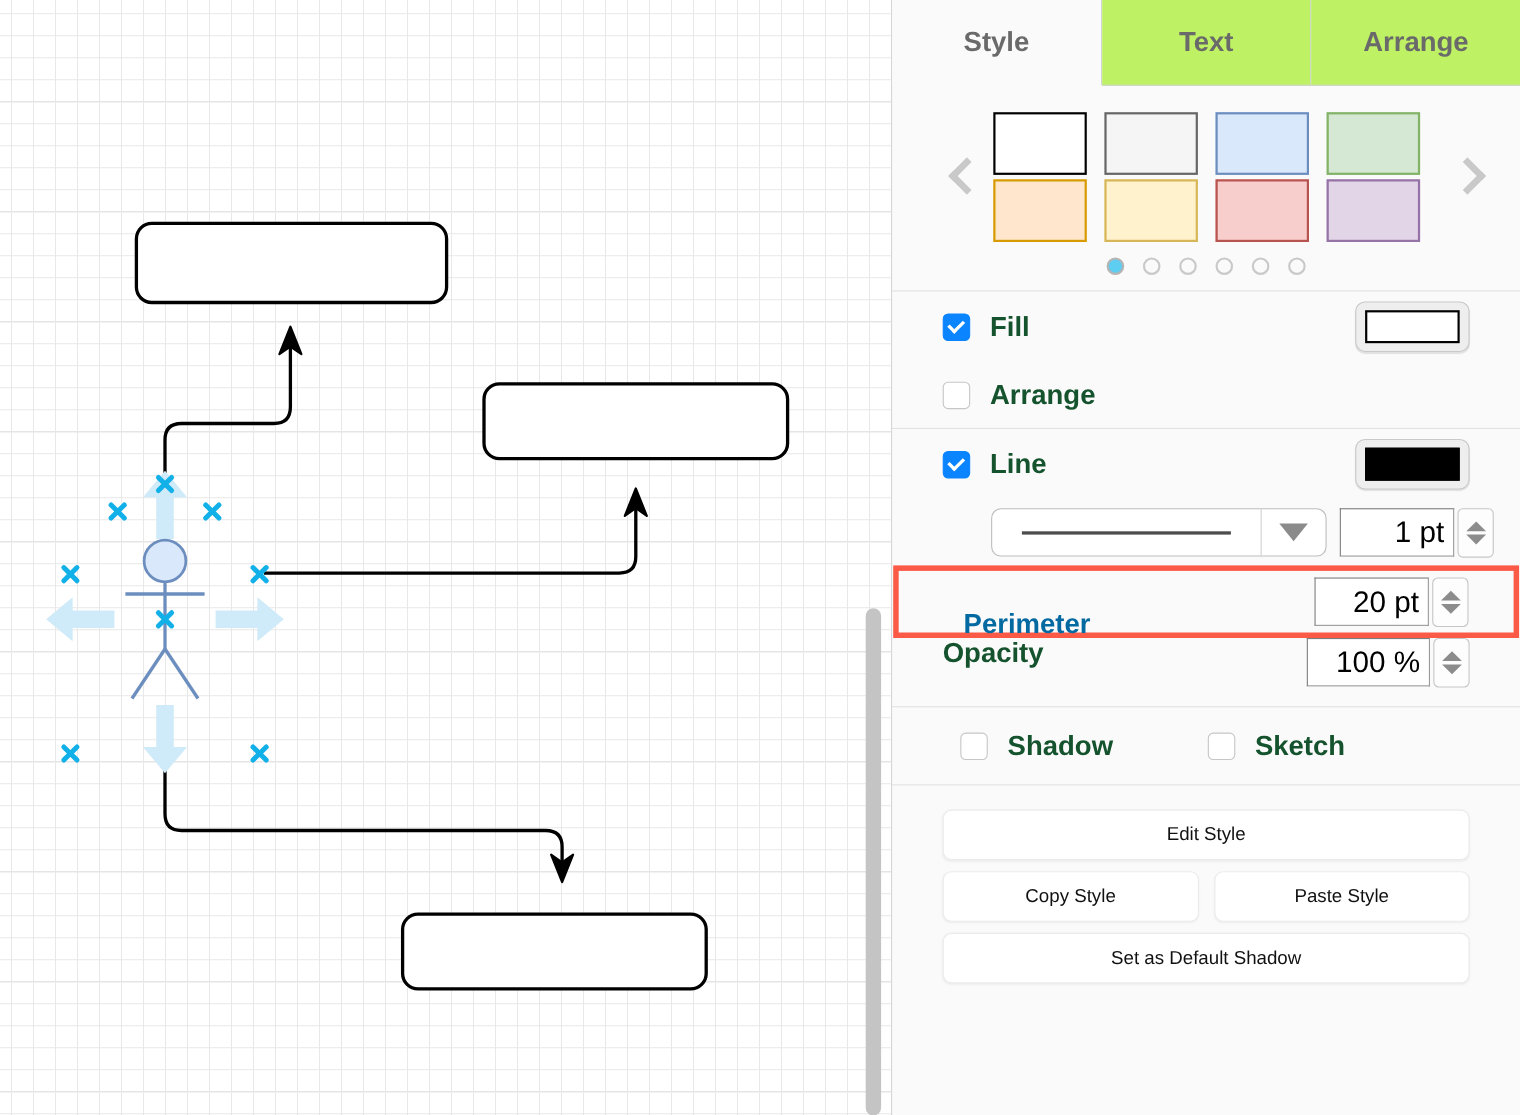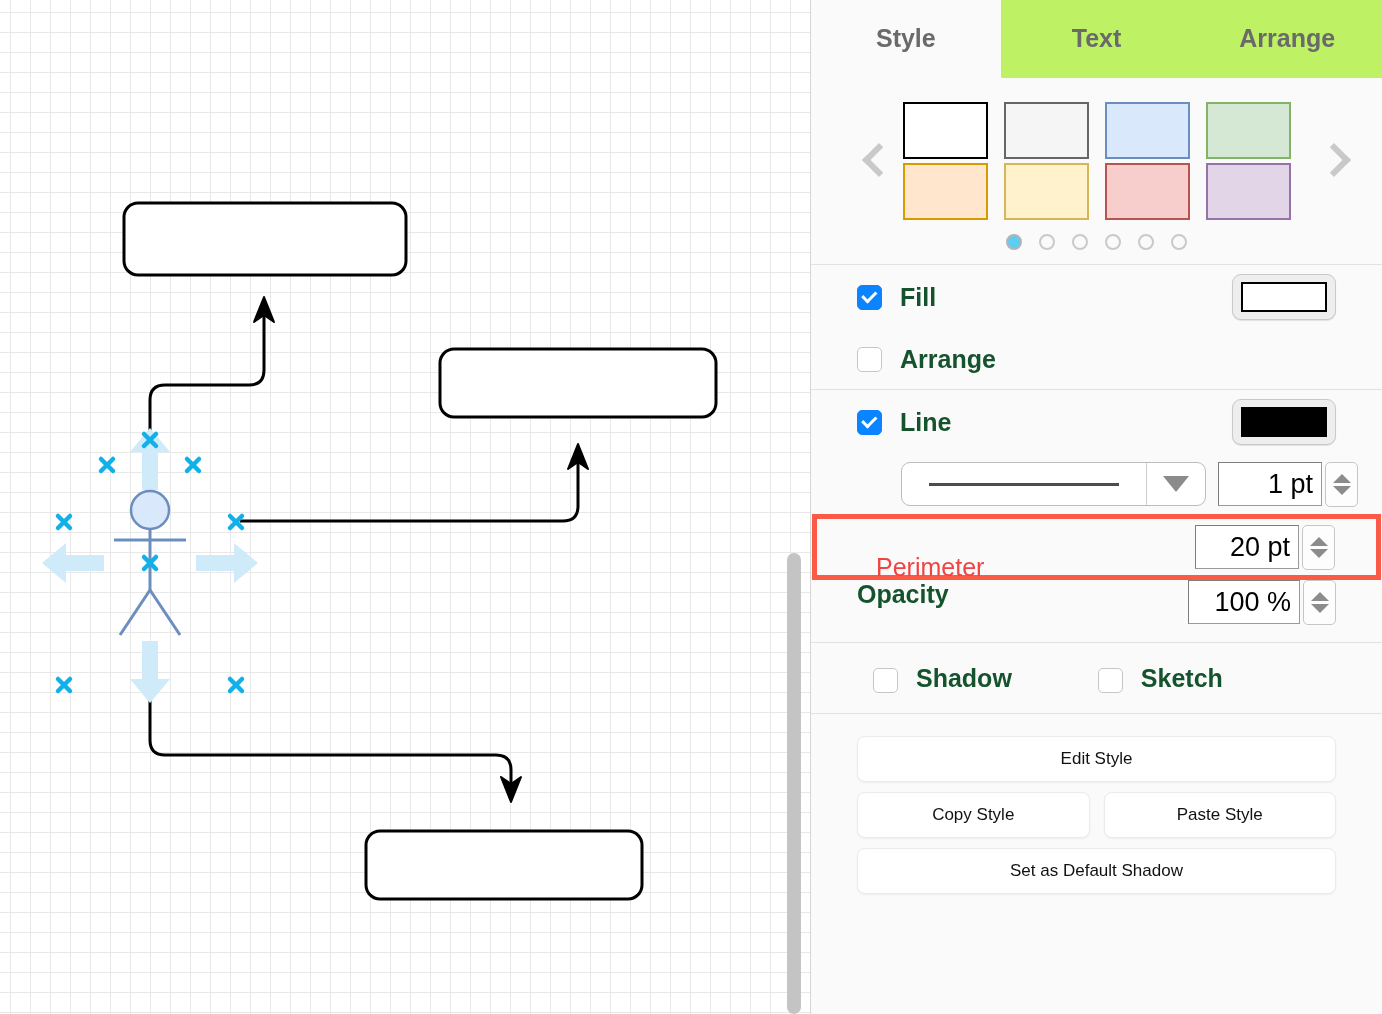--- a/index.html
+++ b/index.html
@@ -99,21 +99,21 @@
     display:flex;align-items:center;justify-content:center;
   }
   .chk.on{background:#0a84ff;border-color:#0a84ff;}
   .chk.on::after{
     content:"";width:11px;height:6px;border-left:3px solid #fff;border-bottom:3px solid #fff;
     transform:rotate(-45deg) translate(1px,-2px);
   }
   .row-label{
     font-size:25px;font-weight:bold;color:#14532d;margin-left:18px;user-select:none;
   }
-  .row-label.plain{font-weight:normal;color:#ef4444;margin-left:0;margin-top:41px;}
+  .row-label.plain{font-weight:bold;color:#0369a1;margin-left:0;margin-top:41px;}
 
   .color-btn{
     position:absolute;right:46px;top:50%;transform:translateY(-50%);
     width:104px;height:46px;border-radius:9px;box-sizing:border-box;
     background:#eeeeee;border:1px solid #c9c9c9;cursor:pointer;
     display:flex;align-items:center;justify-content:center;
     box-shadow:0 1px 1px rgba(0,0,0,.10);
   }
   .color-swatch-inner{
     width:86px;height:30px;box-sizing:border-box;border:2px solid #000;
@@ -171,21 +171,21 @@
     display:flex;align-items:flex-start;height:63px;padding:0 46px 0 46px;box-sizing:border-box;
     border-bottom:1px solid #e2e2e2;
   }
   .numbox.wide{width:112px;}
 
   
   .toggles{
     display:flex;align-items:center;height:71px;padding:0 46px 0 62px;box-sizing:border-box;
     border-bottom:1px solid #e2e2e2;
   }
-  .toggle-item{display:flex;align-items:flex-end;}
+  .toggle-item{display:flex;align-items:center;}
   .toggle-item + .toggle-item{margin-left:86px;}
 
   
   .btns{padding:22px 46px 0 46px;}
   .btn{
     width:100%;height:46px;box-sizing:border-box;
     background:#fff;border:1px solid #ebebeb;border-radius:8px;
     font-size:17px;color:#111;cursor:pointer;
     display:flex;align-items:center;justify-content:center;
     font-family:"Liberation Sans",sans-serif;

